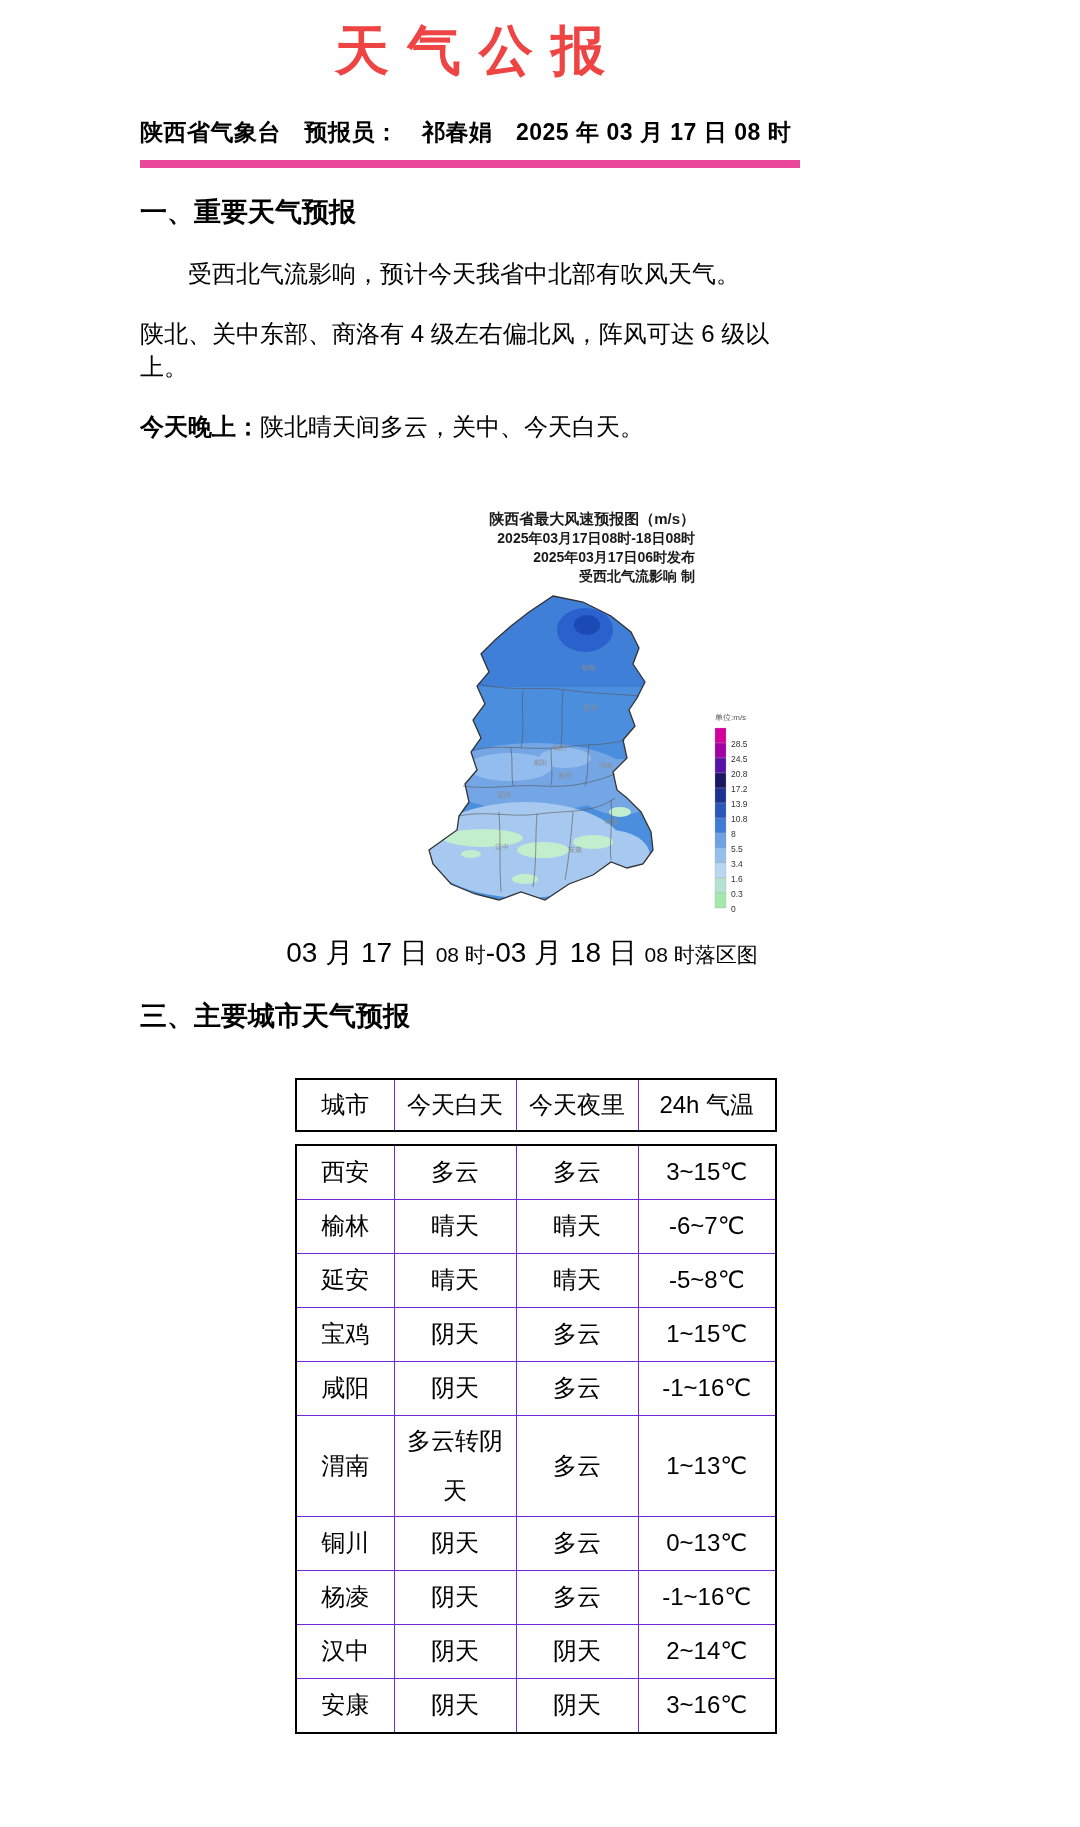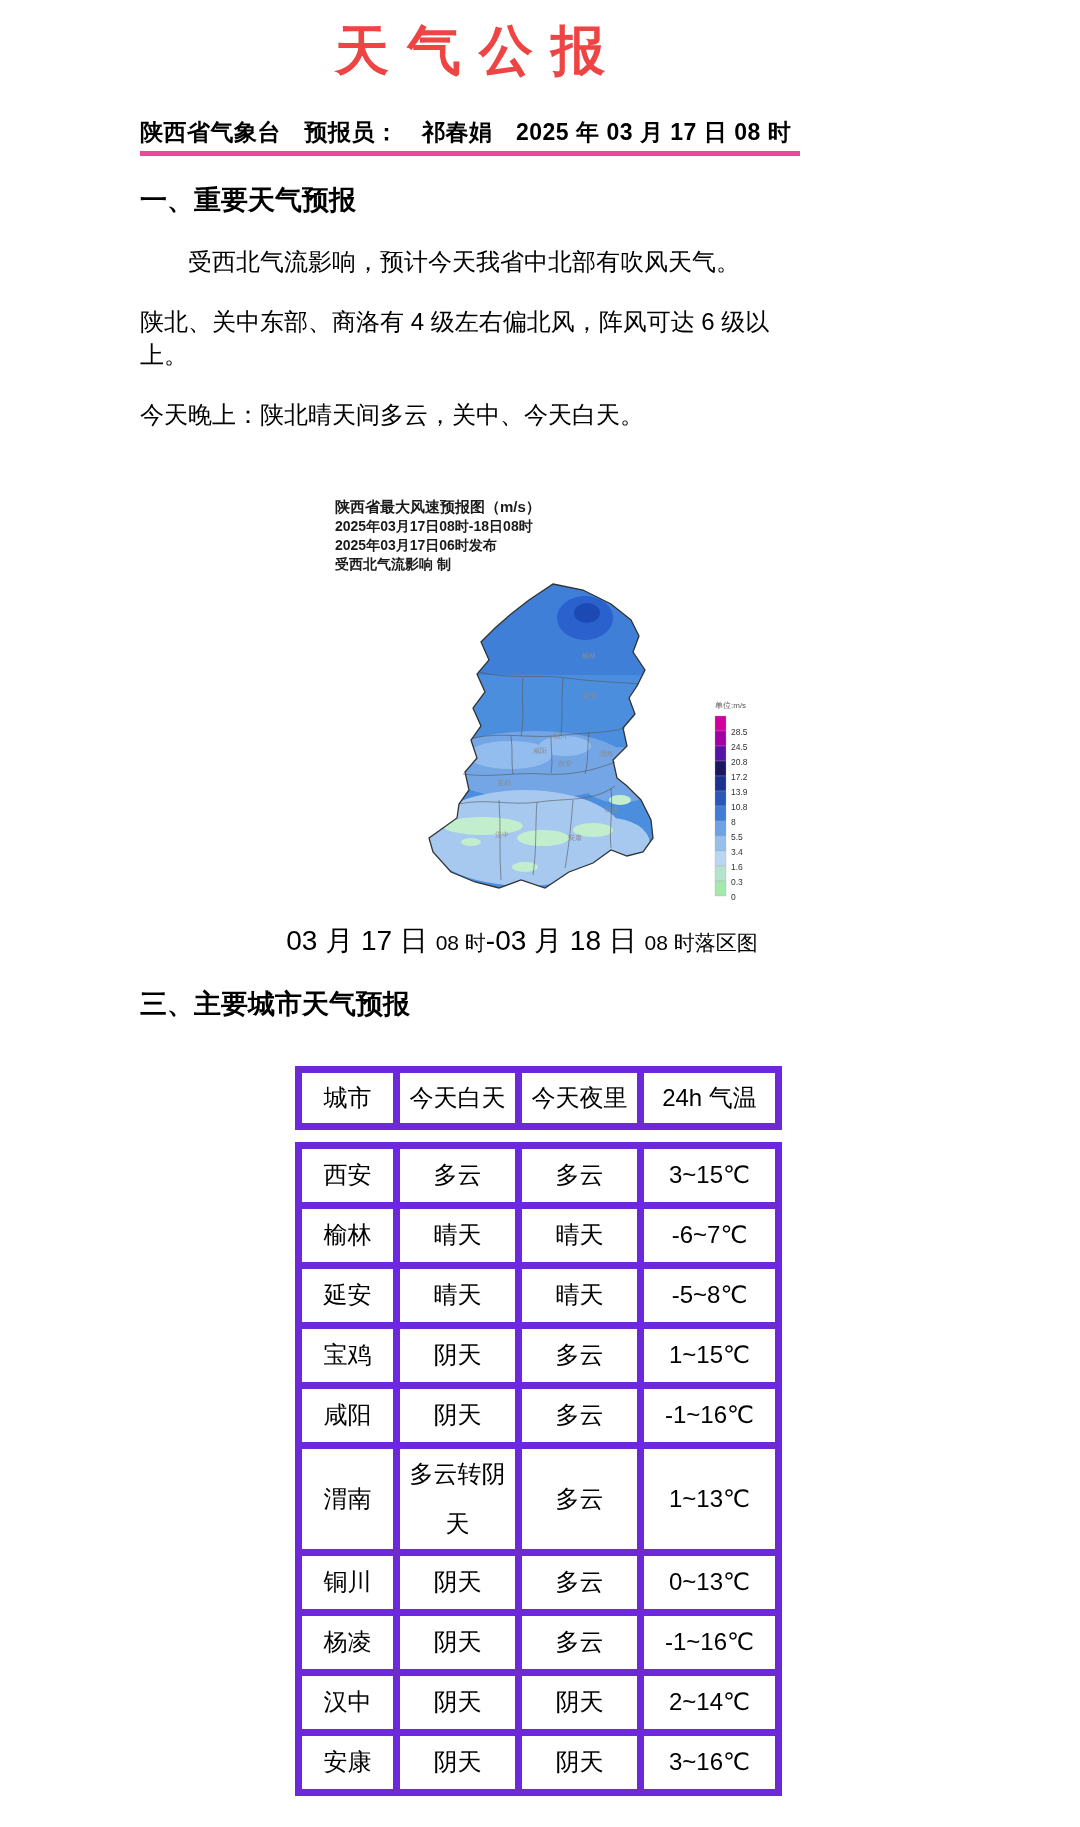--- a/index.html
+++ b/index.html
@@ -8,47 +8,47 @@
     font-family:"Liberation Sans","DejaVu Sans",sans-serif;
     overflow:hidden;
   }
   .content{margin-left:140px;width:660px;}
   .doc-title{
     font-size:54px;font-weight:bold;color:#ef4444;text-align:center;
     letter-spacing:18px;text-indent:18px;line-height:1.5;margin:10px 0 26px 0;
   }
   .byline{
     font-size:23px;font-weight:bold;letter-spacing:.5px;
-    border-bottom:5px solid #ec4899;padding-bottom:3px;
+    border-bottom:8px solid #ec4899;padding-bottom:12px;
   }
   .sec-heading{font-size:27px;font-weight:bold;margin:26px 0 0 0;}
   .para{font-size:24px;margin:28px 0 0 0;line-height:1.35;}
   .indent{text-indent:2em;}
-  .lead{font-weight:normal;}
+  .lead{font-weight:bold;}
   .map-header{
-    width:360px;margin:64px 0 6px 195px;text-align:left;
+    width:360px;margin:64px 0 6px 195px;text-align:right;
     font-weight:bold;color:#1a1a1a;
   }
   .map-header .l1{font-size:15px;line-height:21px;}
   .map-header .l2,.map-header .l3,.map-header .l4{font-size:14px;line-height:19px;}
   .wind-map{display:block;margin-left:275px;}
   .lgd-title{font-size:8px;fill:#555;}
   .lgd-label{font-size:8.5px;fill:#333;}
   .city-label{font-size:7px;fill:#8b8b8b;}
   .map-caption{
     width:660px;text-align:center;transform:translateX(52px);
     font-weight:normal;margin-top:12px;
   }
   .cap-lg{font-size:28px;}
   .cap-sm{font-size:21px;}
   .weather-table{border-collapse:collapse;margin-left:155px;border:2px solid #000;}
   .weather-table.head-part{margin-top:44px;}
   .weather-table.body-part{margin-top:12px;}
   .weather-table th,.weather-table td{
-    border:7px solid #6d28d9;font-size:24px;font-weight:normal;
+    border:1px solid #6d28d9;font-size:24px;font-weight:normal;
     text-align:center;padding:0 1px;word-break:break-all;
   }
   .weather-table th{height:50px;}
   .weather-table td{height:53px;line-height:50px;}
   .c1{width:98px;}.c2{width:122px;}.c3{width:122px;}.c4{width:138px;}
 </style>
 </head>
 <body>
 
 <div class="content">

